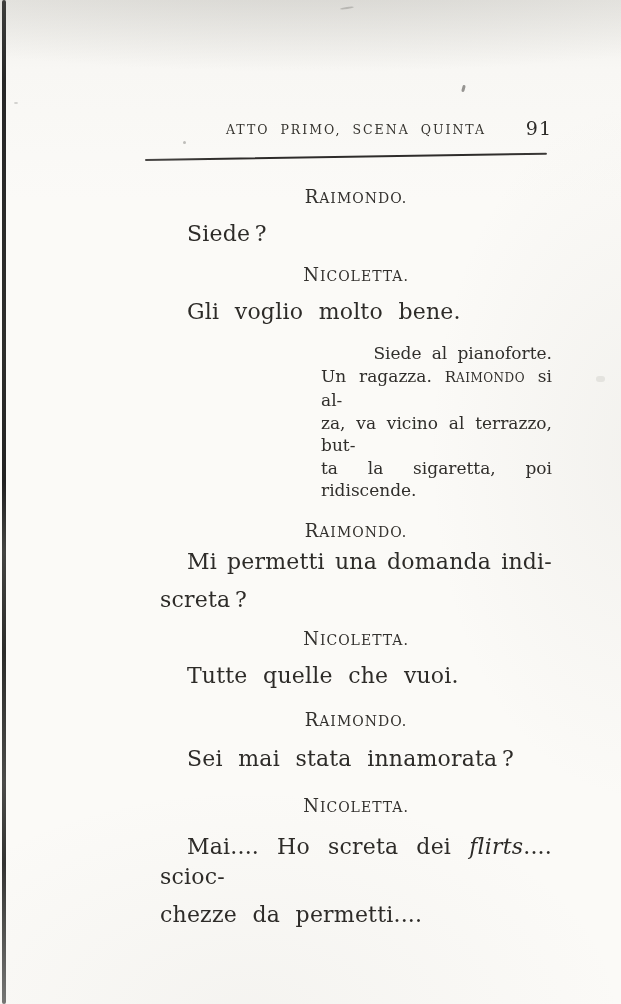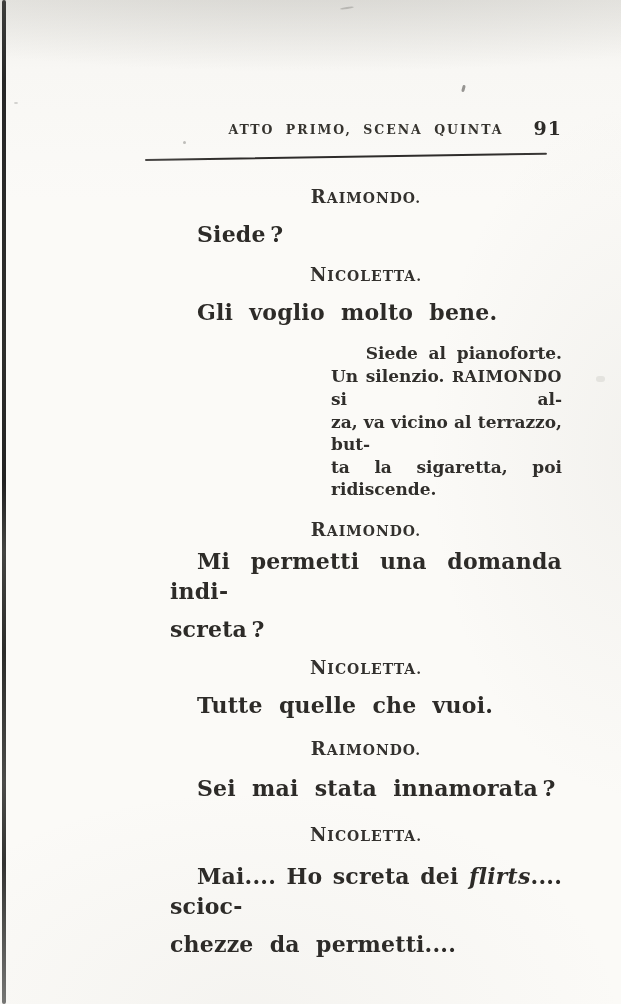--- a/index.html
+++ b/index.html
@@ -45,23 +45,22 @@
     left: 145px; top: 159px;
     width: 402px; height: 2px;
     background: linear-gradient(90deg, #4a4846, #2e2c2a 20%, #2e2c2a 85%, #3c3a38);
     transform: rotate(-0.9deg);
     transform-origin: left center;
     border-radius: 1px;
   }
 
   .text-col {
     position: absolute;
-    left: 170px; top: 0;
+    left: 160px; top: 0;
     width: 392px;
-    font-weight: bold;
   }
 
   .header-row {
     position: relative;
     margin-top: 122px;
     height: 16px;
     line-height: 16px;
   }
   .running-title {
     display: block;
@@ -106,21 +105,21 @@
     margin-left: auto;
     margin-right: 0;
     font-size: 17px;
     line-height: 22.5px;
     color: #302e2b;
   }
   .sd-line { word-spacing: 0.28em; }
   .sd-right { text-align: right; }
   .sd-just  { text-align: justify; text-align-last: justify; word-spacing: normal; }
   .sd-cap  { font-size: 15px; }
-  .sd-rest { font-size: 16px; letter-spacing: 0.5px; }
+  .sd-rest { font-size: 12px; letter-spacing: 0.5px; }
 
   
   .m-sp1   { margin-top: 48px; }
   .m-adesso{ margin-top: 10px; }
   .m-sp2   { margin-top: 15px; }
   .m-gli   { margin-top: 10px; }
   .m-stage { margin-top: 15px; }
   .m-sp3   { margin-top: 18px; }
   .m-mi1   { margin-top: 4px; }
   .m-mi2   { margin-top: 8px;  }
@@ -157,21 +156,21 @@
     <div class="speaker m-sp1"><span class="sc-cap">R</span><span class="sc-rest">AIMONDO.</span></div>
 
     <p class="line indent m-adesso">Siede ?</p>
 
     <div class="speaker m-sp2"><span class="sc-cap">N</span><span class="sc-rest">ICOLETTA.</span></div>
 
     <p class="line indent m-gli">Gli voglio molto bene.</p>
 
     <div class="stage m-stage">
       <div class="sd-line sd-right">Siede al pianoforte.</div>
-      <div class="sd-line sd-just"><span>Un silenzio. </span><span class="sd-cap">R</span><span class="sd-rest">AIMONDO</span><span> si al-</span></div>
+      <div class="sd-line sd-just"><span>Un ragazza. </span><span class="sd-cap">R</span><span class="sd-rest">AIMONDO</span><span> si al-</span></div>
       <div class="sd-line sd-just">za, va vicino al terrazzo, but-</div>
       <div class="sd-line sd-just">ta la sigaretta, poi ridiscende.</div>
     </div>
 
     <div class="speaker m-sp3"><span class="sc-cap">R</span><span class="sc-rest">AIMONDO.</span></div>
 
     <p class="line indent just m-mi1">Mi permetti una domanda indi-</p>
     <p class="line m-mi2">screta ?</p>
 
     <div class="speaker m-sp4"><span class="sc-cap">N</span><span class="sc-rest">ICOLETTA.</span></div>

